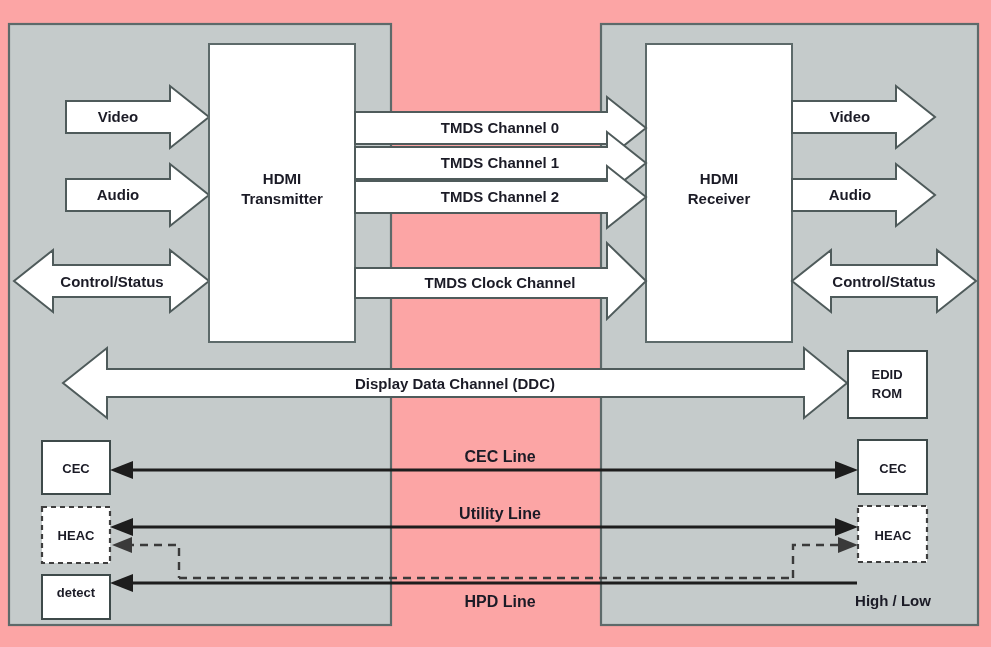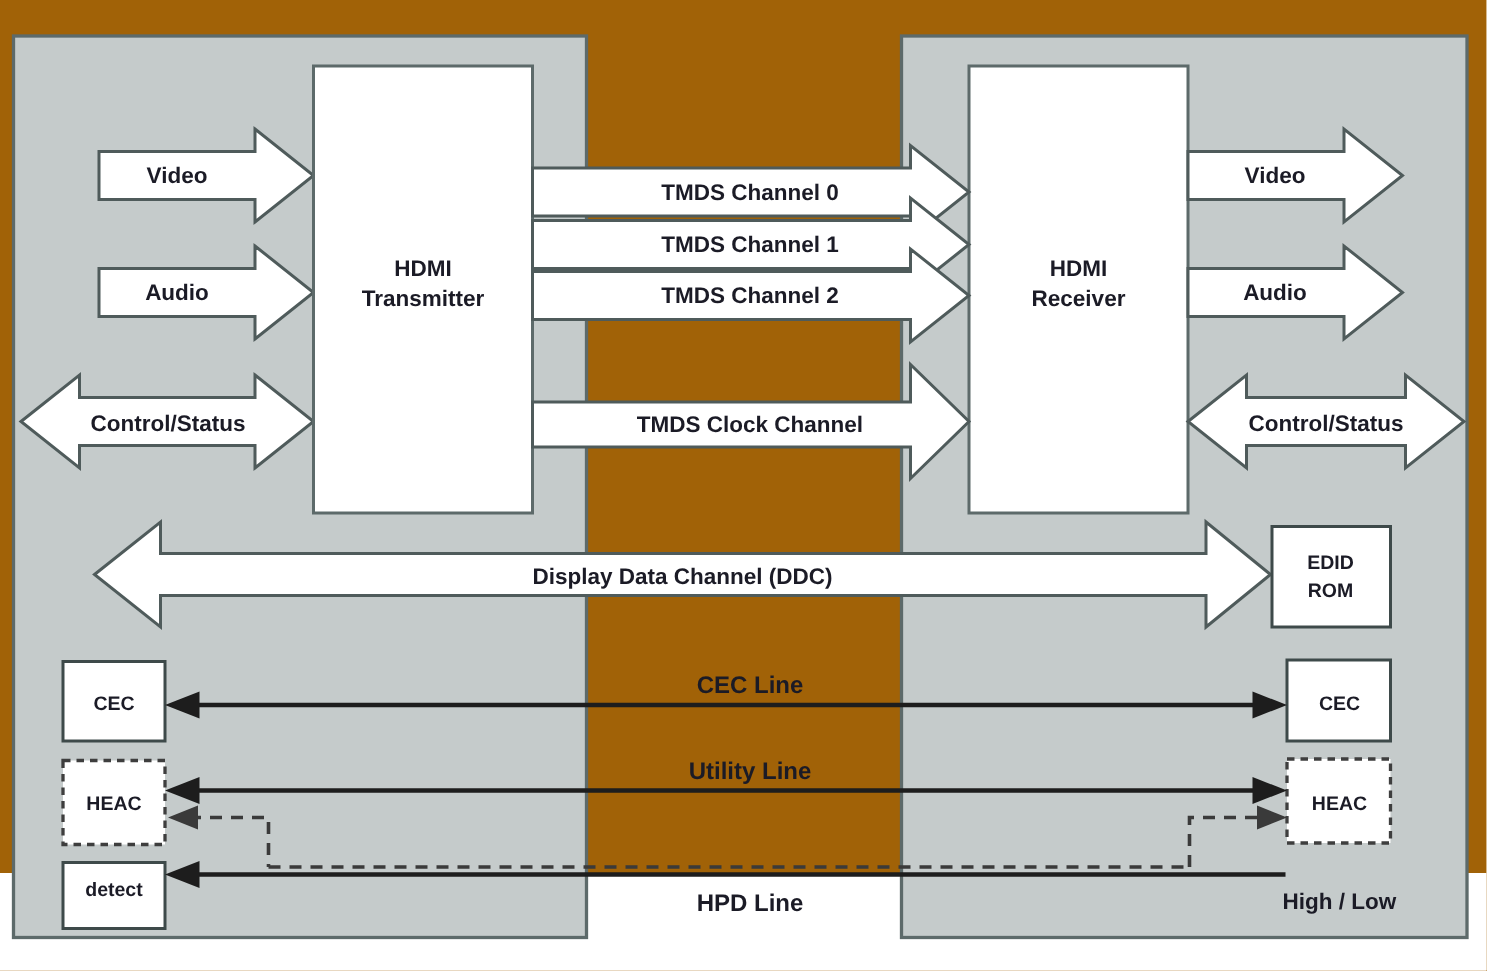--- a/index.html
+++ b/index.html
@@ -1,18 +1,18 @@
 <!DOCTYPE html>
 <html><head>
 <meta charset="utf-8">
 <style>
   html,body{margin:0;padding:0;background:#ffffff;}
   body{width:991px;height:647px;overflow:hidden;
        font-family:"Liberation Sans","DejaVu Sans",sans-serif;}
-  #stage{position:relative;width:991px;height:582px;background:#a16207;}
+  #stage{position:relative;width:991px;height:647px;background:#fca5a5;}
   svg{display:block;}
   .lbl{font-family:"Liberation Sans","DejaVu Sans",sans-serif;font-weight:bold;fill:#1b1b26;}
   .lbl-sm{font-size:13px;}
   .lbl-md{font-size:15px;}
   .lbl-lg{font-size:16px;}
   .panel{fill:#c5cbcb;stroke:#5d6a6a;stroke-width:2.2;}
   .unit{fill:#ffffff;stroke:#5d6a6a;stroke-width:2;}
   .arrowshape{fill:#ffffff;stroke:#4f5b5b;stroke-width:2;stroke-linejoin:miter;}
   .minibox{fill:#ffffff;stroke:#3e4a4a;stroke-width:2;}
   .minibox-dash{fill:#ffffff;stroke:#3e3e3e;stroke-width:2.2;stroke-dasharray:5 4;}

